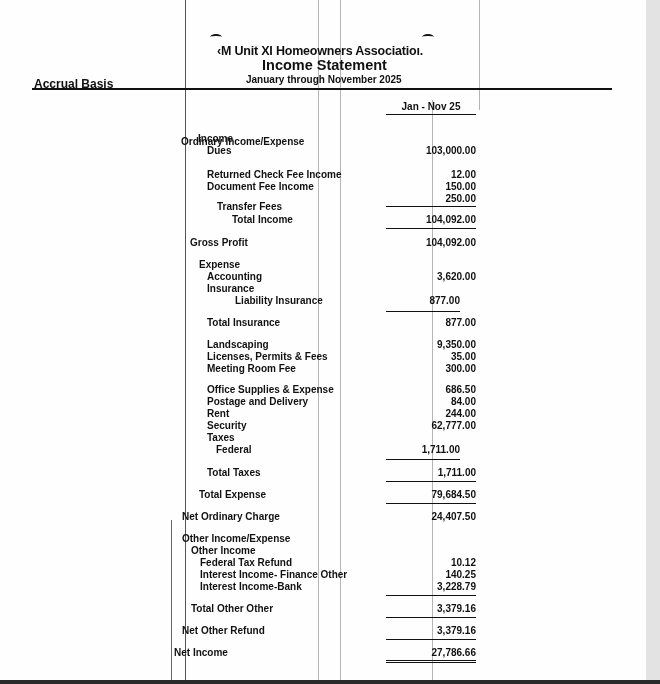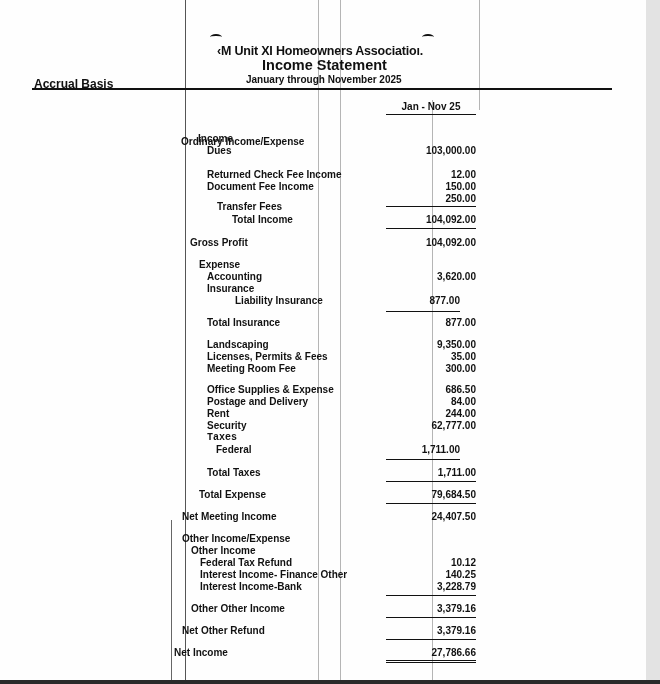--- a/index.html
+++ b/index.html
@@ -128,39 +128,39 @@
     </div>
   <div class="row" style="top:408px;">
       <span class="label" style="left:207px;">Rent</span>
       <span class="amt">244.00</span>
     </div>
   <div class="row" style="top:420px;">
       <span class="label" style="left:207px;">Security</span>
       <span class="amt">62,777.00</span>
     </div>
   <div class="row" style="top:432px;">
-      <span class="label" style="left:207px;font-family:Liberation Mono, monospace;">Taxes</span>
+      <span class="label" style="left:207px;">Taxes</span>
     </div>
   <div class="row" style="top:444px;">
       <span class="label" style="left:216px;">Federal</span>
       <span class="amt sub">1,711.00</span>
     </div>
   <div class="rule" style="left:386px; top:459px; width:74px;"></div>
   <div class="row" style="top:467px;">
       <span class="label" style="left:207px;">Total Taxes</span>
       <span class="amt">1,711.00</span>
     </div>
   <div class="rule" style="left:386px; top:481px; width:90px;"></div>
   <div class="row" style="top:489px;">
       <span class="label" style="left:199px;">Total Expense</span>
       <span class="amt">79,684.50</span>
     </div>
   <div class="rule" style="left:386px; top:503px; width:90px;"></div>
   <div class="row" style="top:511px;">
-      <span class="label" style="left:182px;">Net Meeting Income</span>
+      <span class="label" style="left:182px;">Net Ordinary Charge</span>
       <span class="amt">24,407.50</span>
     </div>
 
   <div class="row" style="top:533px;">
       <span class="label" style="left:182px;">Other Income/Expense</span>
     </div>
   <div class="row" style="top:545px;">
       <span class="label" style="left:191px;">Other Income</span>
     </div>
   <div class="row" style="top:557px;">
@@ -170,21 +170,21 @@
   <div class="row" style="top:569px;">
       <span class="label" style="left:200px;">Interest Income- Finance Other</span>
       <span class="amt">140.25</span>
     </div>
   <div class="row" style="top:581px;">
       <span class="label" style="left:200px;">Interest Income-Bank</span>
       <span class="amt">3,228.79</span>
     </div>
   <div class="rule" style="left:386px; top:595px; width:90px;"></div>
   <div class="row" style="top:603px;">
-      <span class="label" style="left:191px;">Other Other Income</span>
+      <span class="label" style="left:191px;">Total Other Other</span>
       <span class="amt">3,379.16</span>
     </div>
   <div class="rule" style="left:386px; top:617px; width:90px;"></div>
   <div class="row" style="top:625px;">
       <span class="label" style="left:182px;">Net Other Refund</span>
       <span class="amt">3,379.16</span>
     </div>
   <div class="rule" style="left:386px; top:639px; width:90px;"></div>
   <div class="row" style="top:647px;">
       <span class="label" style="left:174px;">Net Income</span>

